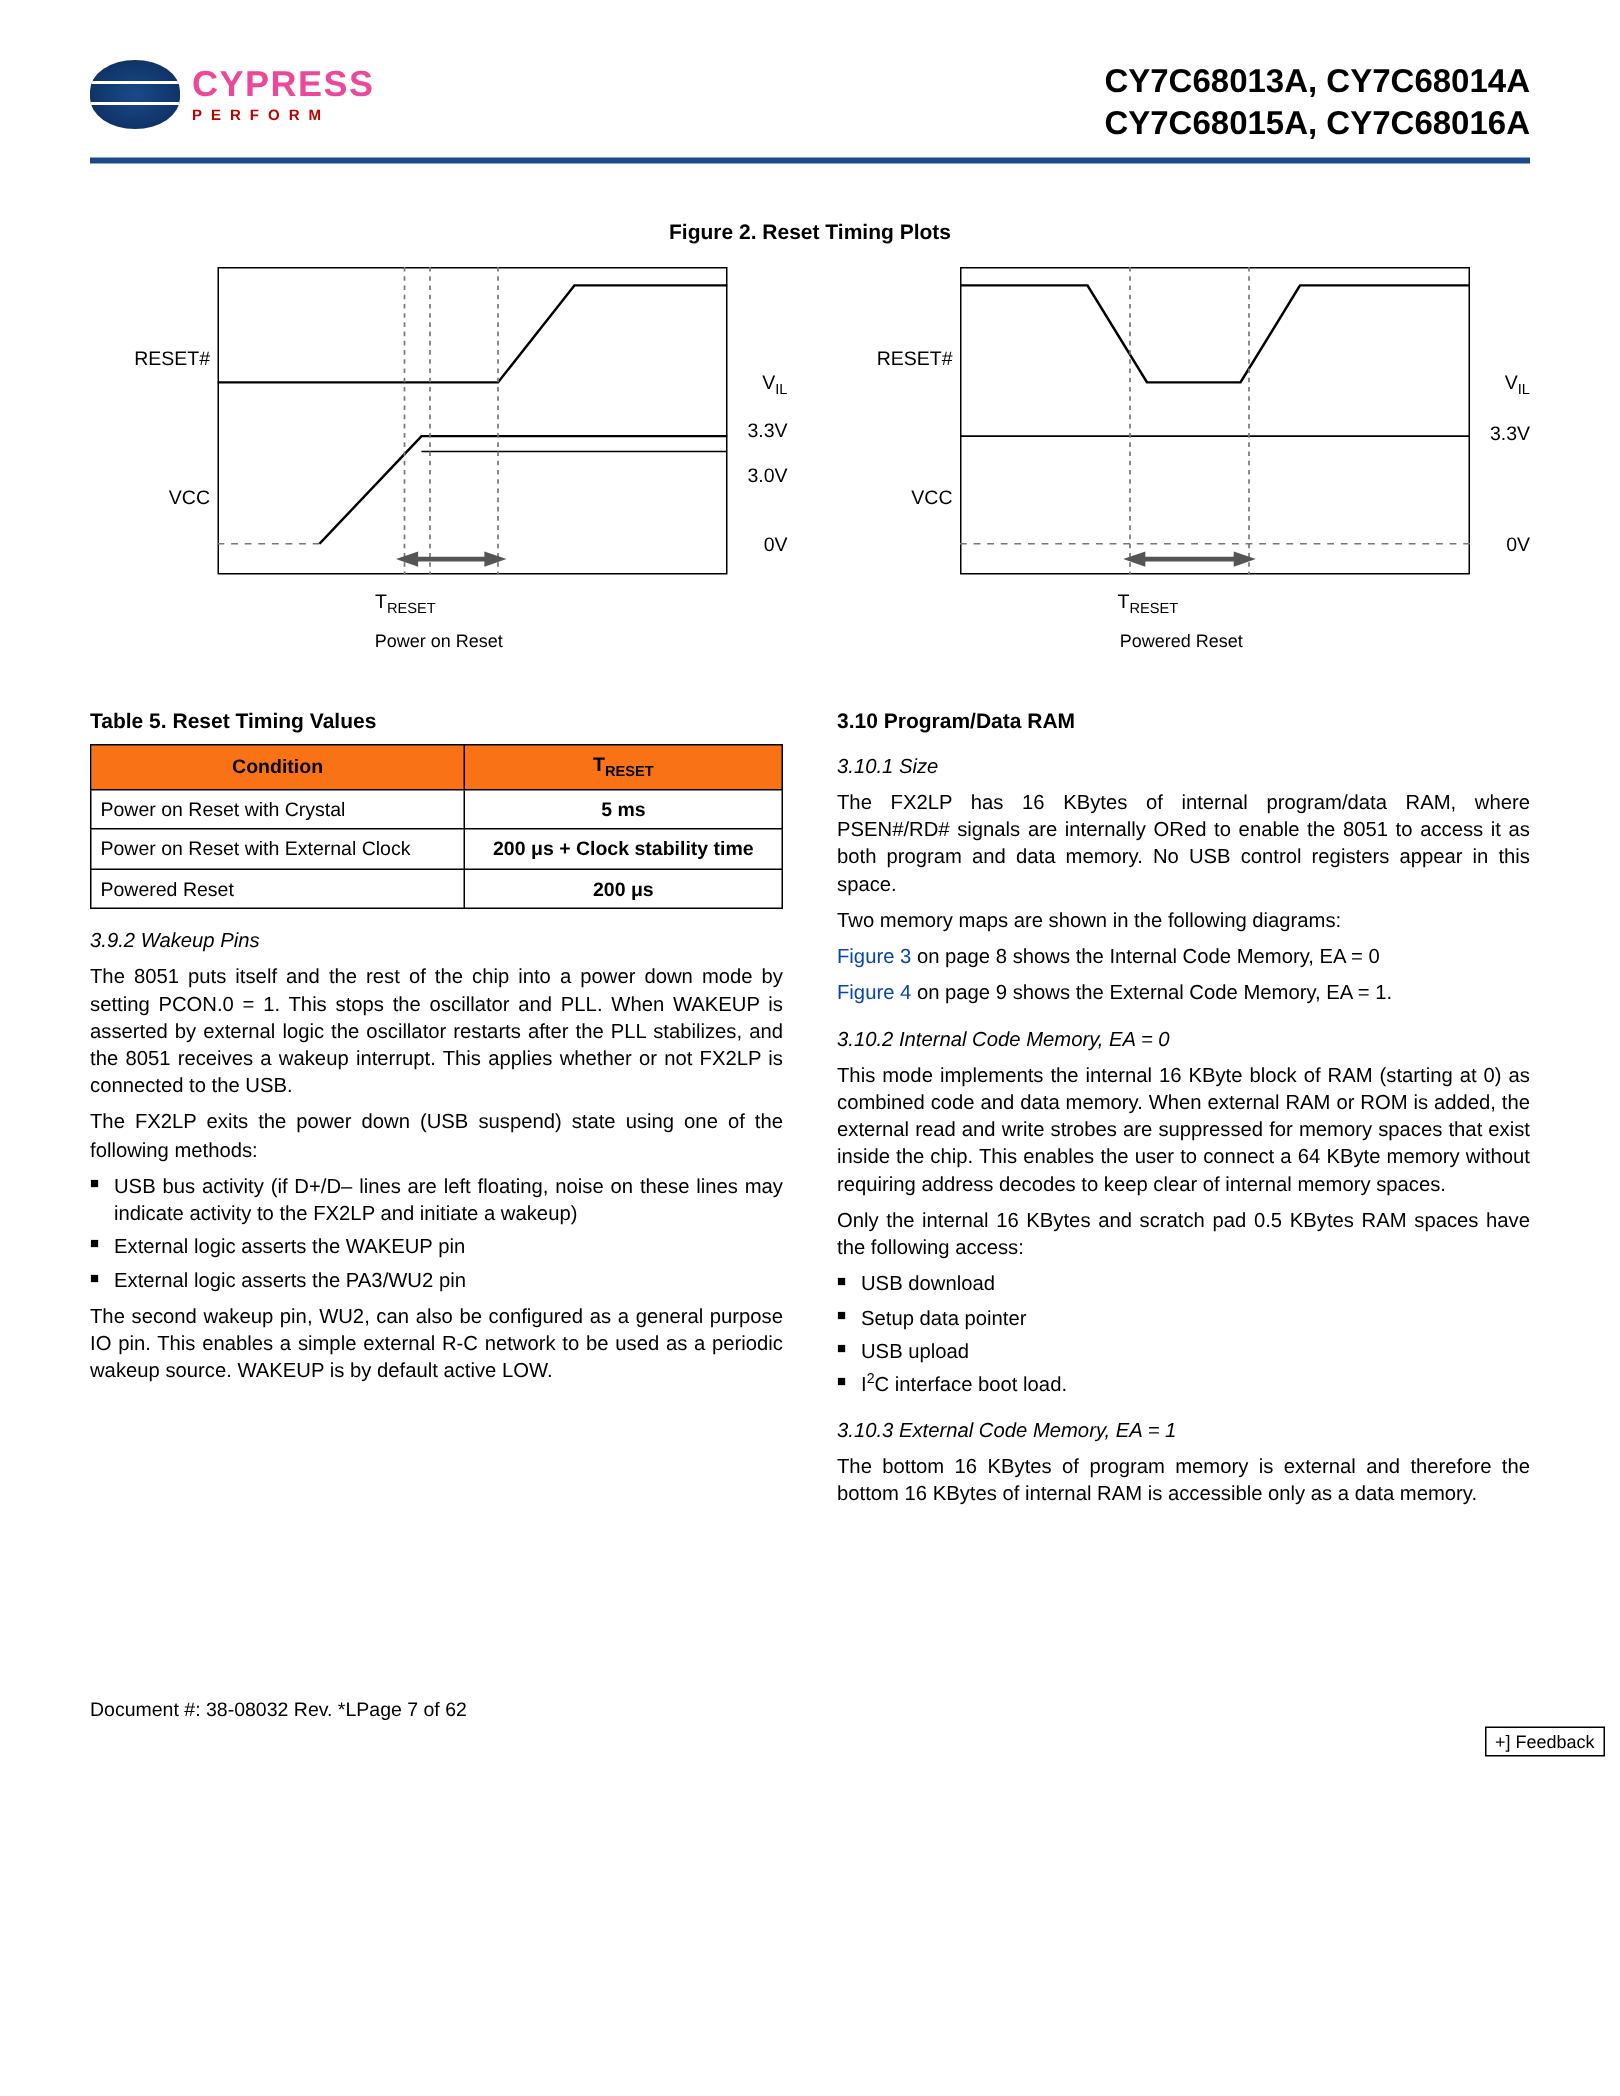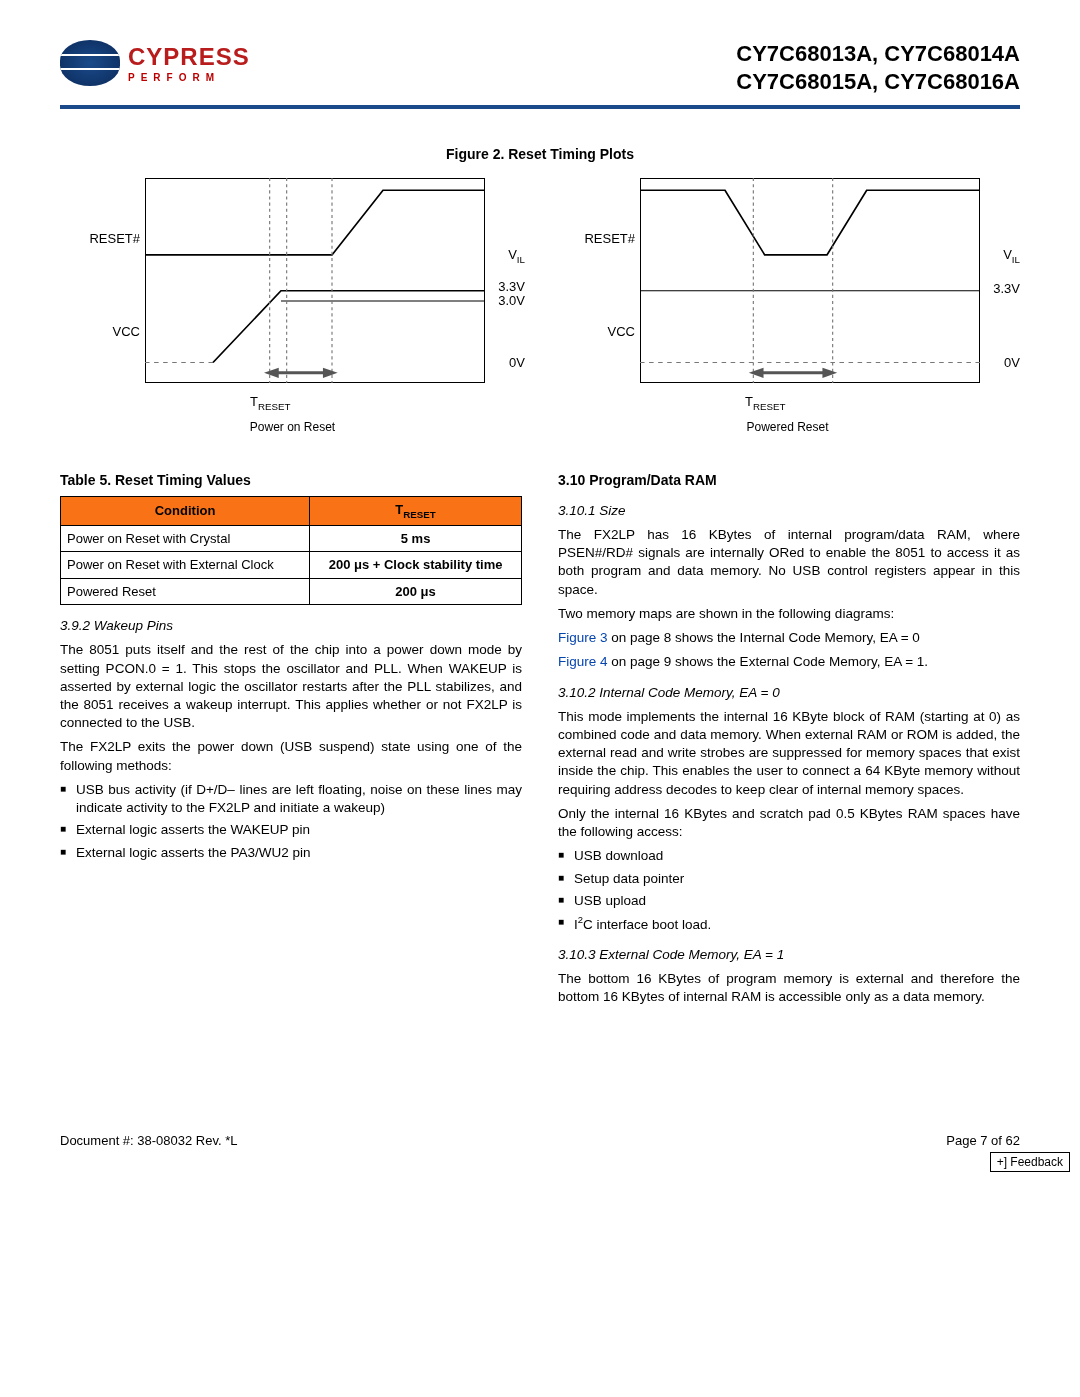--- a/index.html
+++ b/index.html
@@ -22,21 +22,21 @@
     border-radius: 50% / 45%;
     position: relative;
     overflow: hidden;
   }
   .logo-globe::before, .logo-globe::after {
     content:""; position:absolute; left:0; right:0; height:2px; background:#fff;
   }
   .logo-globe::before { top: 30%; }
   .logo-globe::after { top: 60%; }
   .logo-text { margin-left: 8px; }
-  .logo-text .brand { font-size: 24px; font-weight: 700; color: #b91c1c; letter-spacing: 1px; }
+  .logo-text .brand { font-size: 24px; font-weight: 700; color: #ec4899; letter-spacing: 1px; }
   .logo-text .tag { font-size: 10px; color: #b00; letter-spacing: 6px; font-weight: 700; margin-top: -2px; }
   .partnos { text-align: right; font-weight: 700; font-size: 22px; line-height: 1.25; }
   .hr { height: 4px; background: #1a4a8a; margin: 6px 0 36px 0; }
 
   .figcap { text-align: center; font-weight: 700; font-size: 14px; margin-bottom: 14px; }
 
   .plots-row { display:flex; gap: 30px; margin-bottom: 14px; }
   .plot { flex: 1; position: relative; height: 245px; }
   .plot-box {
     position:absolute; left: 85px; top: 0; right: 40px; bottom: 40px;
@@ -60,21 +60,21 @@
   h3.sec { font-size: 14px; font-weight:700; margin: 10px 0 6px 0; }
   h4.sub { font-style: italic; font-weight: normal; font-size: 13.5px; margin: 12px 0 6px 0; }
 
   p.body { text-align: justify; margin: 6px 0; }
   ul.sq { list-style: none; padding: 0; margin: 6px 0; }
   ul.sq li { position: relative; padding-left: 16px; margin: 4px 0; text-align: justify; }
   ul.sq li::before { content:"■"; position:absolute; left:0; top:1px; font-size:10px; }
 
   a.link { color: #0645ad; text-decoration: none; }
 
-  .footer { display:flex; justify-content:space-between; font-size:13px; margin-top: 120px; }
+  .footer { display:flex; font-size:13px; margin-top: 120px; }
   .feedback { position: absolute; bottom: 8px; right: 10px; border:1px solid #000; padding:1px 6px; font-size:12px; }
   sub { font-size: 0.75em; }
   sup { font-size: 0.7em; }
 </style>
 </head>
 <body>
 
 <div class="header">
   <div class="logo-area">
     <div class="logo-globe"></div>
@@ -109,21 +109,21 @@
       <line x1="165" y1="0" x2="165" y2="200" stroke="#777" stroke-dasharray="3 3"></line>
 
       <line x1="112" y1="190" x2="163" y2="190" stroke="#555" stroke-width="3"></line>
       <polygon points="105,190 118,185 118,195" fill="#555"></polygon>
       <polygon points="170,190 157,185 157,195" fill="#555"></polygon>
     </svg>
     <div class="ylab" style="top:52px">RESET#</div>
     <div class="ylab" style="top:145px">VCC</div>
     <div class="rlab" style="top:68px"><span>V<sub>IL</sub></span></div>
     <div class="rlab" style="top:100px">3.3V</div>
-    <div class="rlab" style="top:114px">3.0V</div>
+    <div class="rlab" style="top:130px">3.0V</div>
     <div class="rlab" style="top:176px">0V</div>
     <div class="bot-lab" style="left:190px"><span>T<sub>RESET</sub></span></div>
     <div style="position:absolute; bottom:-12px; left:0; right:0;" class="plot-caption">Power on Reset</div>
   </div>
 
   <div class="plot">
     <div class="plot-box"></div>
     <svg viewBox="0 0 300 200" preserveAspectRatio="none">
 
       <line x1="0" y1="110" x2="300" y2="110" stroke="#000" stroke-width="1.2"></line>
@@ -178,20 +178,21 @@
     </table>
 
     <h4 class="sub">3.9.2  Wakeup Pins</h4>
     <p class="body">The 8051 puts itself and the rest of the chip into a power down mode by setting PCON.0 = 1. This stops the oscillator and PLL. When WAKEUP is asserted by external logic the oscillator restarts after the PLL stabilizes, and the 8051 receives a wakeup interrupt. This applies whether or not FX2LP is connected to the USB.</p>
     <p class="body">The FX2LP exits the power down (USB suspend) state using one of the following methods:</p>
     <ul class="sq">
       <li>USB bus activity (if D+/D– lines are left floating, noise on these lines may indicate activity to the FX2LP and initiate a wakeup)</li>
       <li>External logic asserts the WAKEUP pin</li>
       <li>External logic asserts the PA3/WU2 pin</li>
     </ul>
+    <p class="body">The second wakeup pin, WU2, can also be configured as a general purpose IO pin. This enables a simple external R-C network to be used as a periodic wakeup source. WAKEUP is by default active LOW.</p>
   </div>
 
   <div class="col">
     <h3 class="sec">3.10  Program/Data RAM</h3>
 
     <h4 class="sub">3.10.1  Size</h4>
     <p class="body">The FX2LP has 16 KBytes of internal program/data RAM, where PSEN#/RD# signals are internally ORed to enable the 8051 to access it as both program and data memory. No USB control registers appear in this space.</p>
     <p class="body">Two memory maps are shown in the following diagrams:</p>
     <p class="body">
       <a class="link">Figure 3</a><span> on page 8 shows the Internal Code Memory, EA = 0</span>

